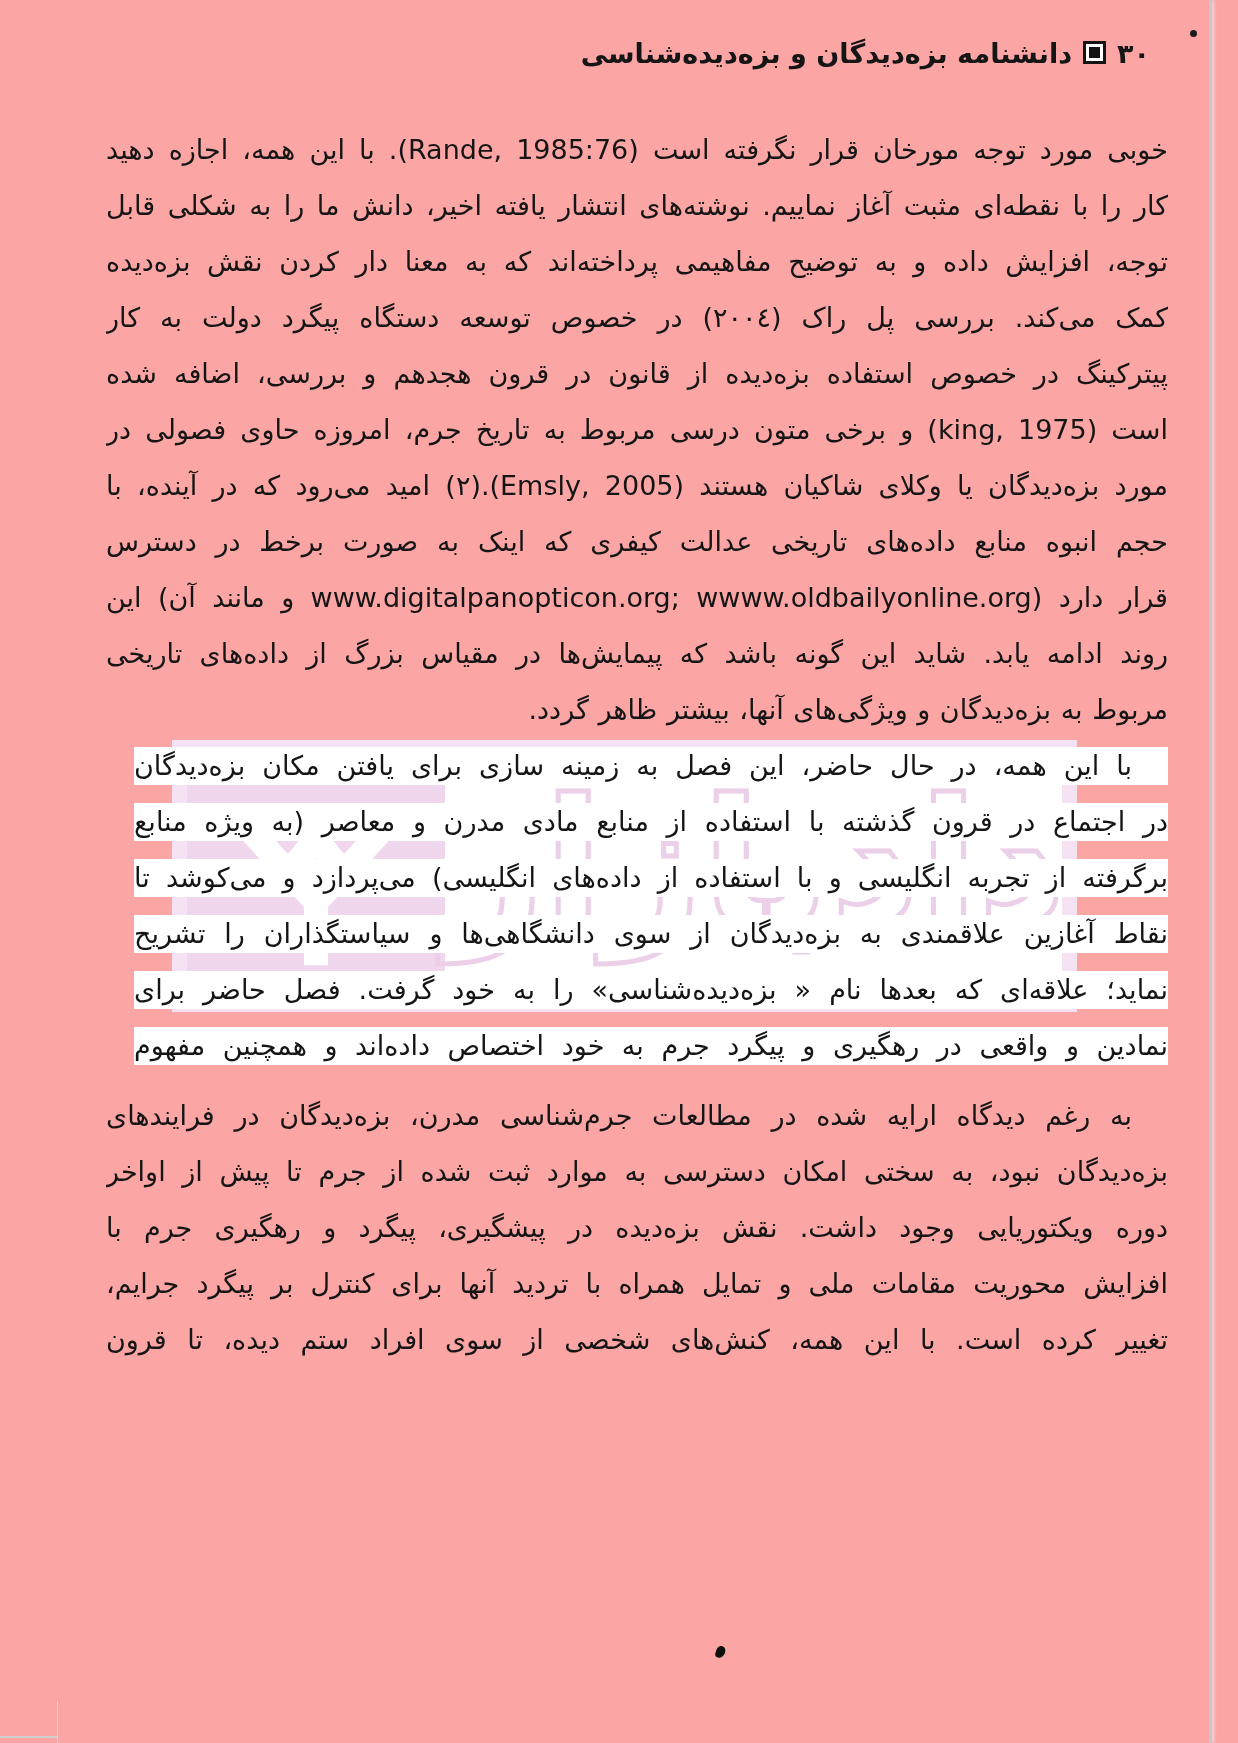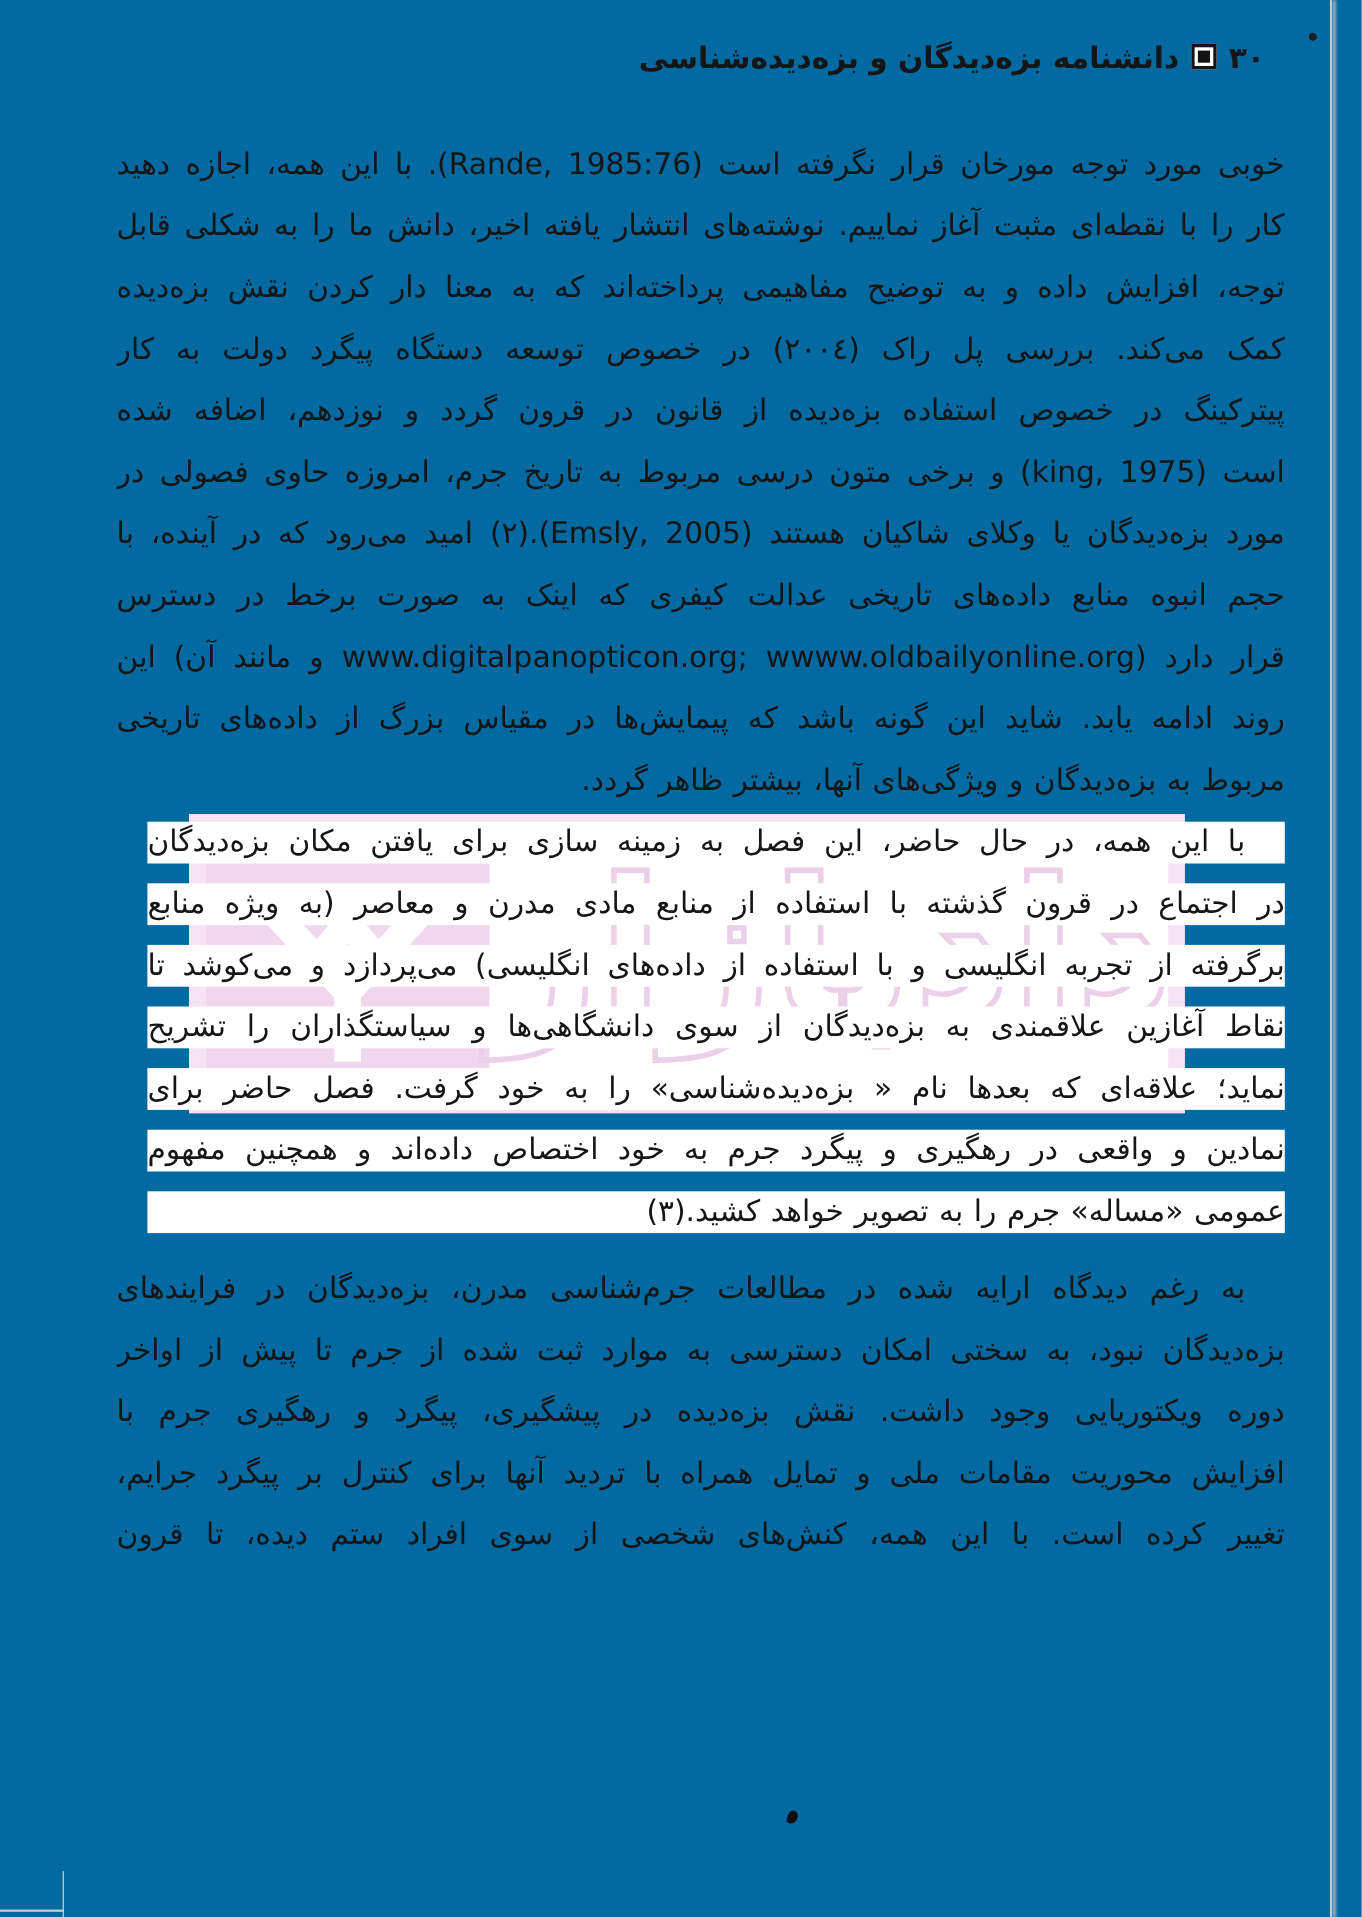--- a/index.html
+++ b/index.html
@@ -1,18 +1,18 @@
 <!DOCTYPE html>
 <html lang="fa" style="--ink: #151515; --wm-frame: #f5e2f2; --wm-logo: #f0d7ee; --wm-stroke: #eccfe8;"><head>
 <meta charset="utf-8">
 <style>
   html,body { margin:0; padding:0; background:#ffffff; }
   .page {
     position:relative; width:1238px; height:1743px; overflow:hidden;
-    background:#0369a1;
+    background:#fca5a5;
     font-family:"DejaVu Sans", sans-serif;
     color:var(--ink, #151515);
   }
   
   .edge-right   { position:absolute; top:0; right:27px; width:2px; height:100%; background:#c6c6c6; box-shadow:3px 0 3px #e7e7e7; }
   .edge-bottom-left-h { position:absolute; left:0; bottom:5px; width:58px; height:2px; background:#cfcfcf; }
   .edge-bottom-left-v { position:absolute; left:57px; bottom:0; width:1px; height:42px; background:#dadada; }
   .speck-a { position:absolute; right:41px; top:30px; width:7px; height:7px; background:#1c1c1c; border-radius:50%; }
   .speck-b { position:absolute; left:716px; top:1646px; width:9px; height:12px; background:#101010; border-radius:50% 50% 65% 35%; transform:rotate(18deg); }
 
@@ -99,36 +99,35 @@
   <div class="header">
     <span class="pagenum">۳۰</span><span class="sqicon"></span><span>دانشنامه بزه‌دیدگان و بزه‌دیده‌شناسی</span>
   </div>
 
   <div class="text-col">
     <div>
         <div class="line">خوبی مورد توجه مورخان قرار نگرفته است (Rande, 1985:76). با این همه، اجازه دهید</div>
         <div class="line">کار را با نقطه‌ای مثبت آغاز نماییم. نوشته‌های انتشار یافته اخیر، دانش ما را به شکلی قابل</div>
         <div class="line">توجه، افزایش داده و به توضیح مفاهیمی پرداخته‌اند که به معنا دار کردن نقش بزه‌دیده</div>
         <div class="line">کمک می‌کند. بررسی پل راک (۲۰۰٤) در خصوص توسعه دستگاه پیگرد دولت به کار</div>
-        <div class="line">پیترکینگ در خصوص استفاده بزه‌دیده از قانون در قرون گردد و نوزدهم، اضافه شده</div>
+        <div class="line">پیترکینگ در خصوص استفاده بزه‌دیده از قانون در قرون هجدهم و بررسی، اضافه شده</div>
         <div class="line">است (king, 1975) و برخی متون درسی مربوط به تاریخ جرم، امروزه حاوی فصولی در</div>
         <div class="line">مورد بزه‌دیدگان یا وکلای شاکیان هستند (Emsly, 2005).(۲) امید می‌رود که در آینده، با</div>
         <div class="line">حجم انبوه منابع داده‌های تاریخی عدالت کیفری که اینک به صورت برخط در دسترس</div>
         <div class="line">قرار دارد (www.digitalpanopticon.org; wwww.oldbailyonline.org و مانند آن) این</div>
         <div class="line">روند ادامه یابد. شاید این گونه باشد که پیمایش‌ها در مقیاس بزرگ از داده‌های تاریخی</div>
         <div class="line lastline">مربوط به بزه‌دیدگان و ویژگی‌های آنها، بیشتر ظاهر گردد.</div>
       </div>
     <div class="over-watermark">
         <div class="line indent">با این همه، در حال حاضر، این فصل به زمینه سازی برای یافتن مکان بزه‌دیدگان</div>
         <div class="line">در اجتماع در قرون گذشته با استفاده از منابع مادی مدرن و معاصر (به ویژه منابع</div>
         <div class="line">برگرفته از تجربه انگلیسی و با استفاده از داده‌های انگلیسی) می‌پردازد و می‌کوشد تا</div>
         <div class="line">نقاط آغازین علاقمندی به بزه‌دیدگان از سوی دانشگاهی‌ها و سیاستگذاران را تشریح</div>
         <div class="line">نماید؛ علاقه‌ای که بعدها نام « بزه‌دیده‌شناسی» را به خود گرفت. فصل حاضر برای</div>
         <div class="line">نمادین و واقعی در رهگیری و پیگرد جرم به خود اختصاص داده‌اند و همچنین مفهوم</div>
-        <div class="line lastline">عمومی «مساله» جرم را به تصویر خواهد کشید.(۳)</div>
       </div>
     <div class="para3">
         <div class="line indent">به رغم دیدگاه ارایه شده در مطالعات جرم‌شناسی مدرن، بزه‌دیدگان در فرایندهای</div>
         <div class="line">بزه‌دیدگان نبود، به سختی امکان دسترسی به موارد ثبت شده از جرم تا پیش از اواخر</div>
         <div class="line">دوره ویکتوریایی وجود داشت. نقش بزه‌دیده در پیشگیری، پیگرد و رهگیری جرم با</div>
         <div class="line">افزایش محوریت مقامات ملی و تمایل همراه با تردید آنها برای کنترل بر پیگرد جرایم،</div>
         <div class="line">تغییر کرده است. با این همه، کنش‌های شخصی از سوی افراد ستم دیده، تا قرون</div>
       </div>
   </div>
 

